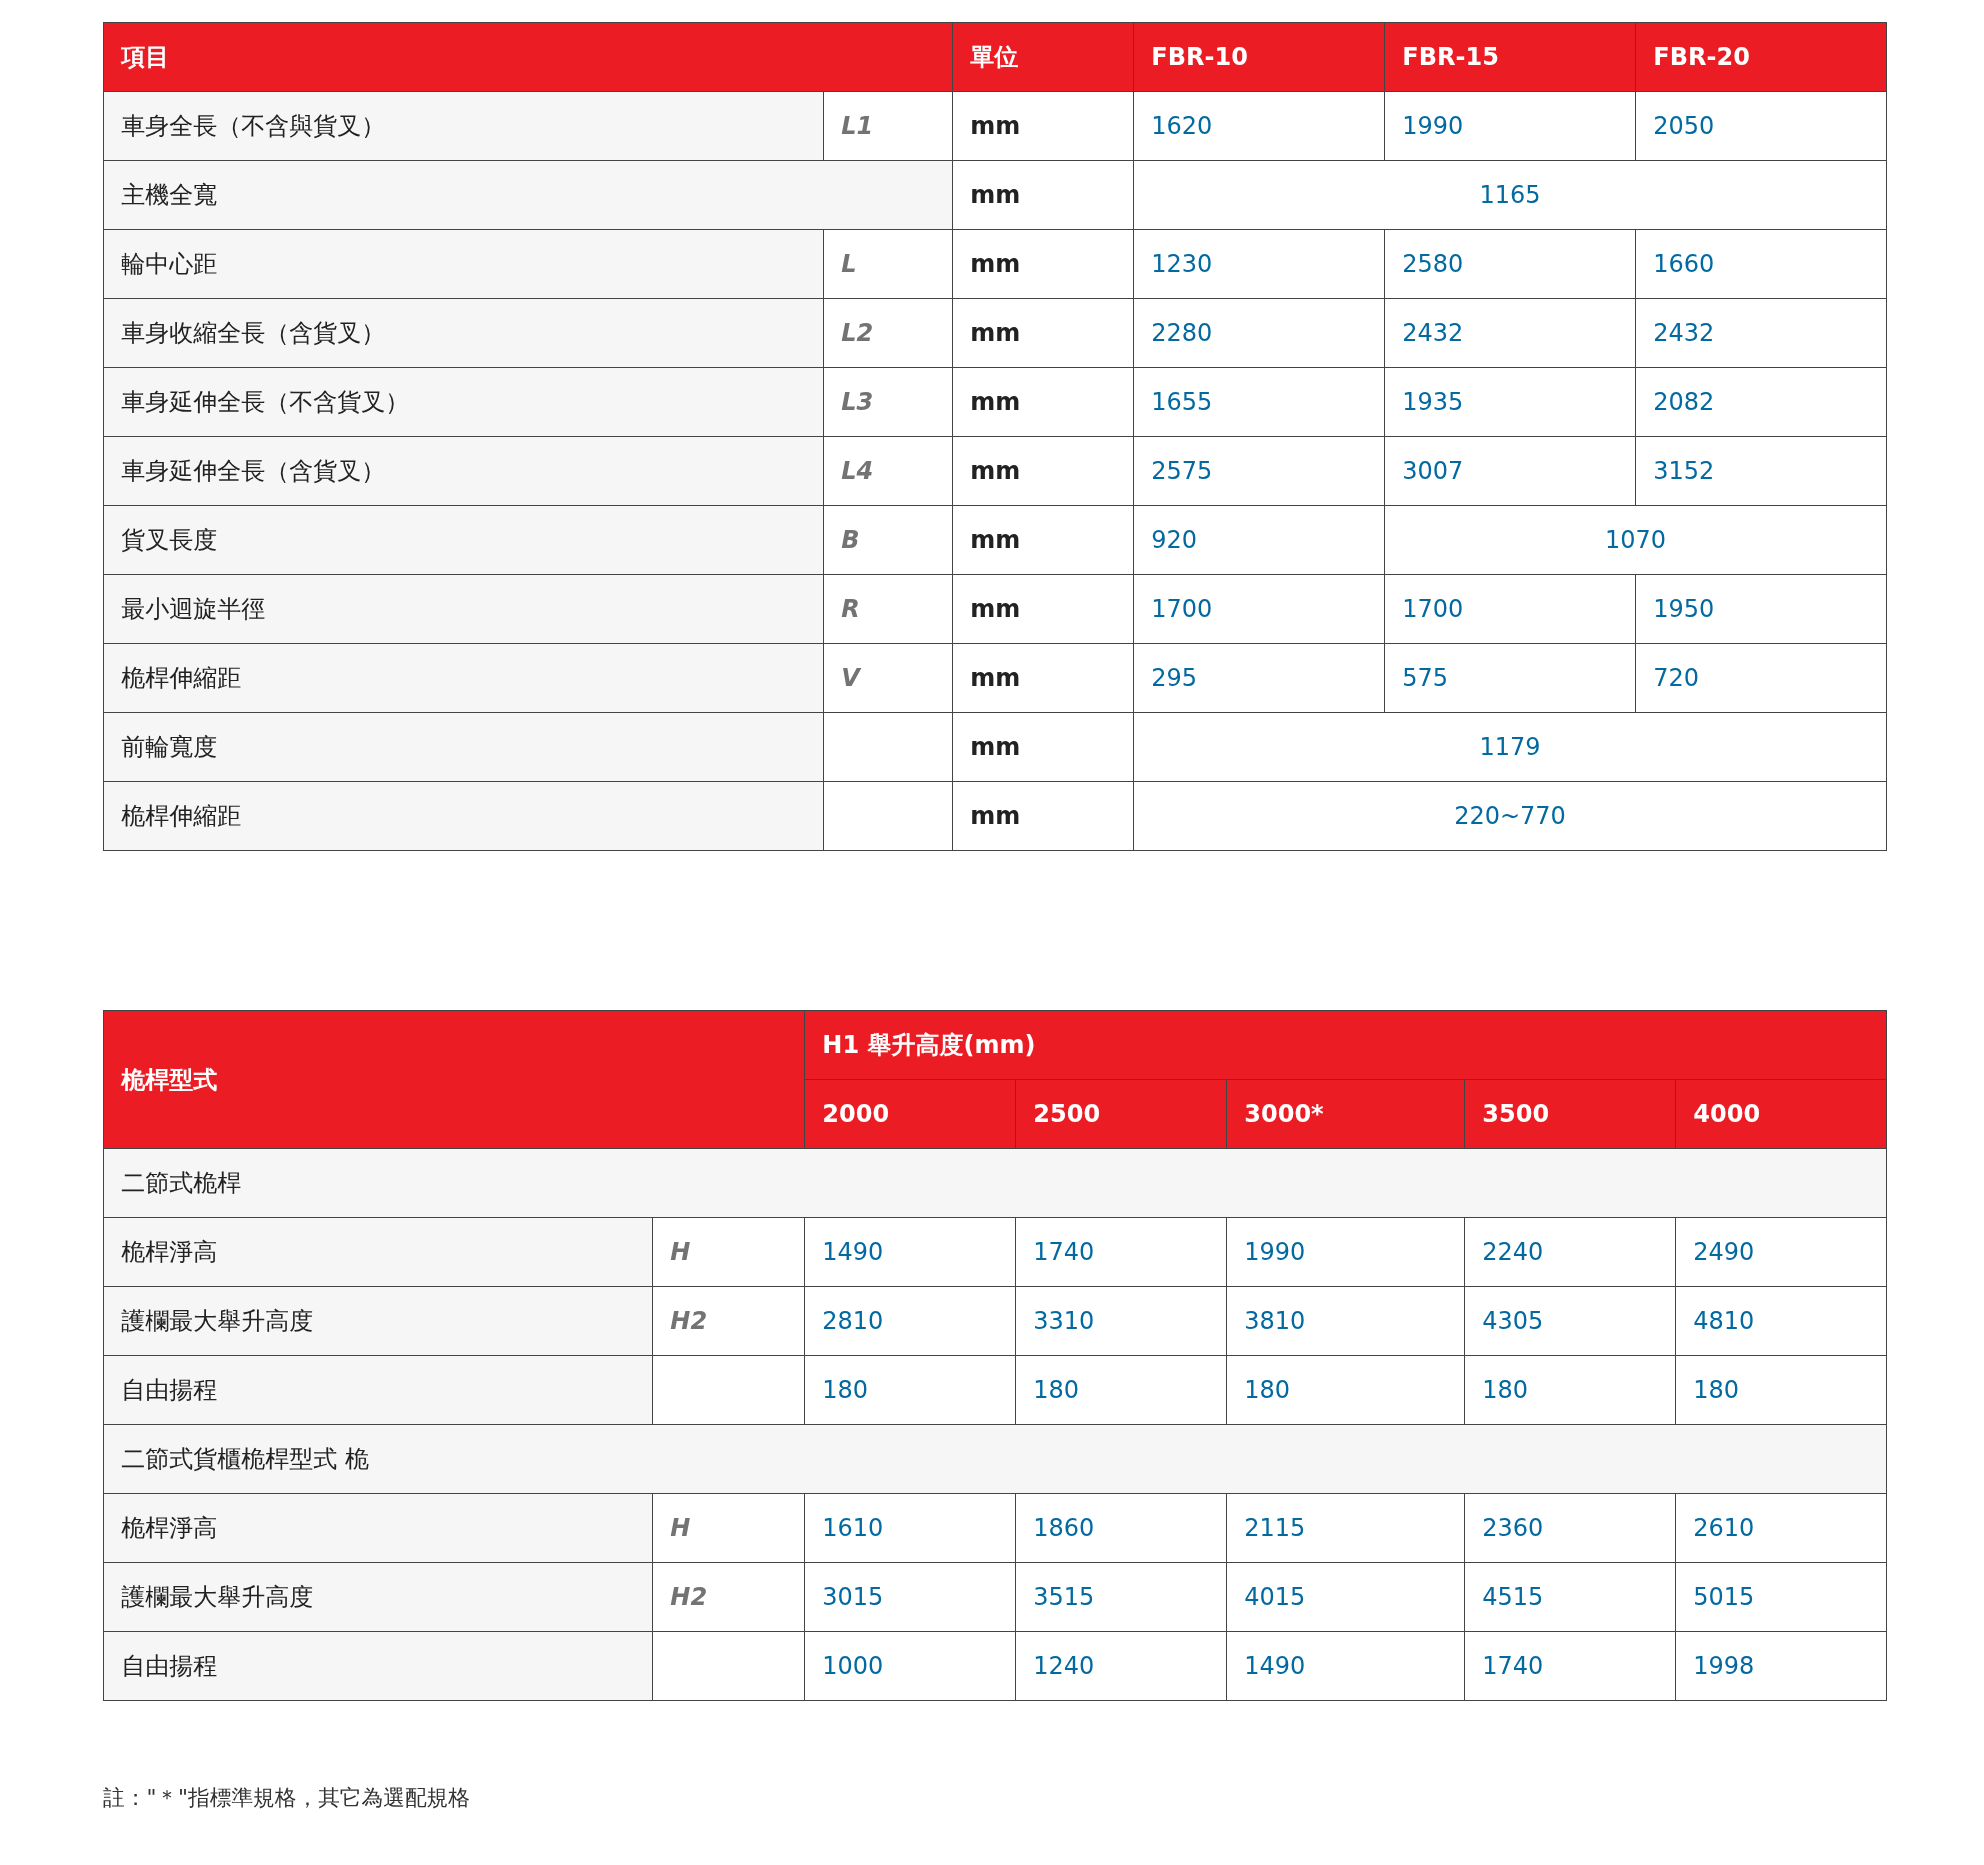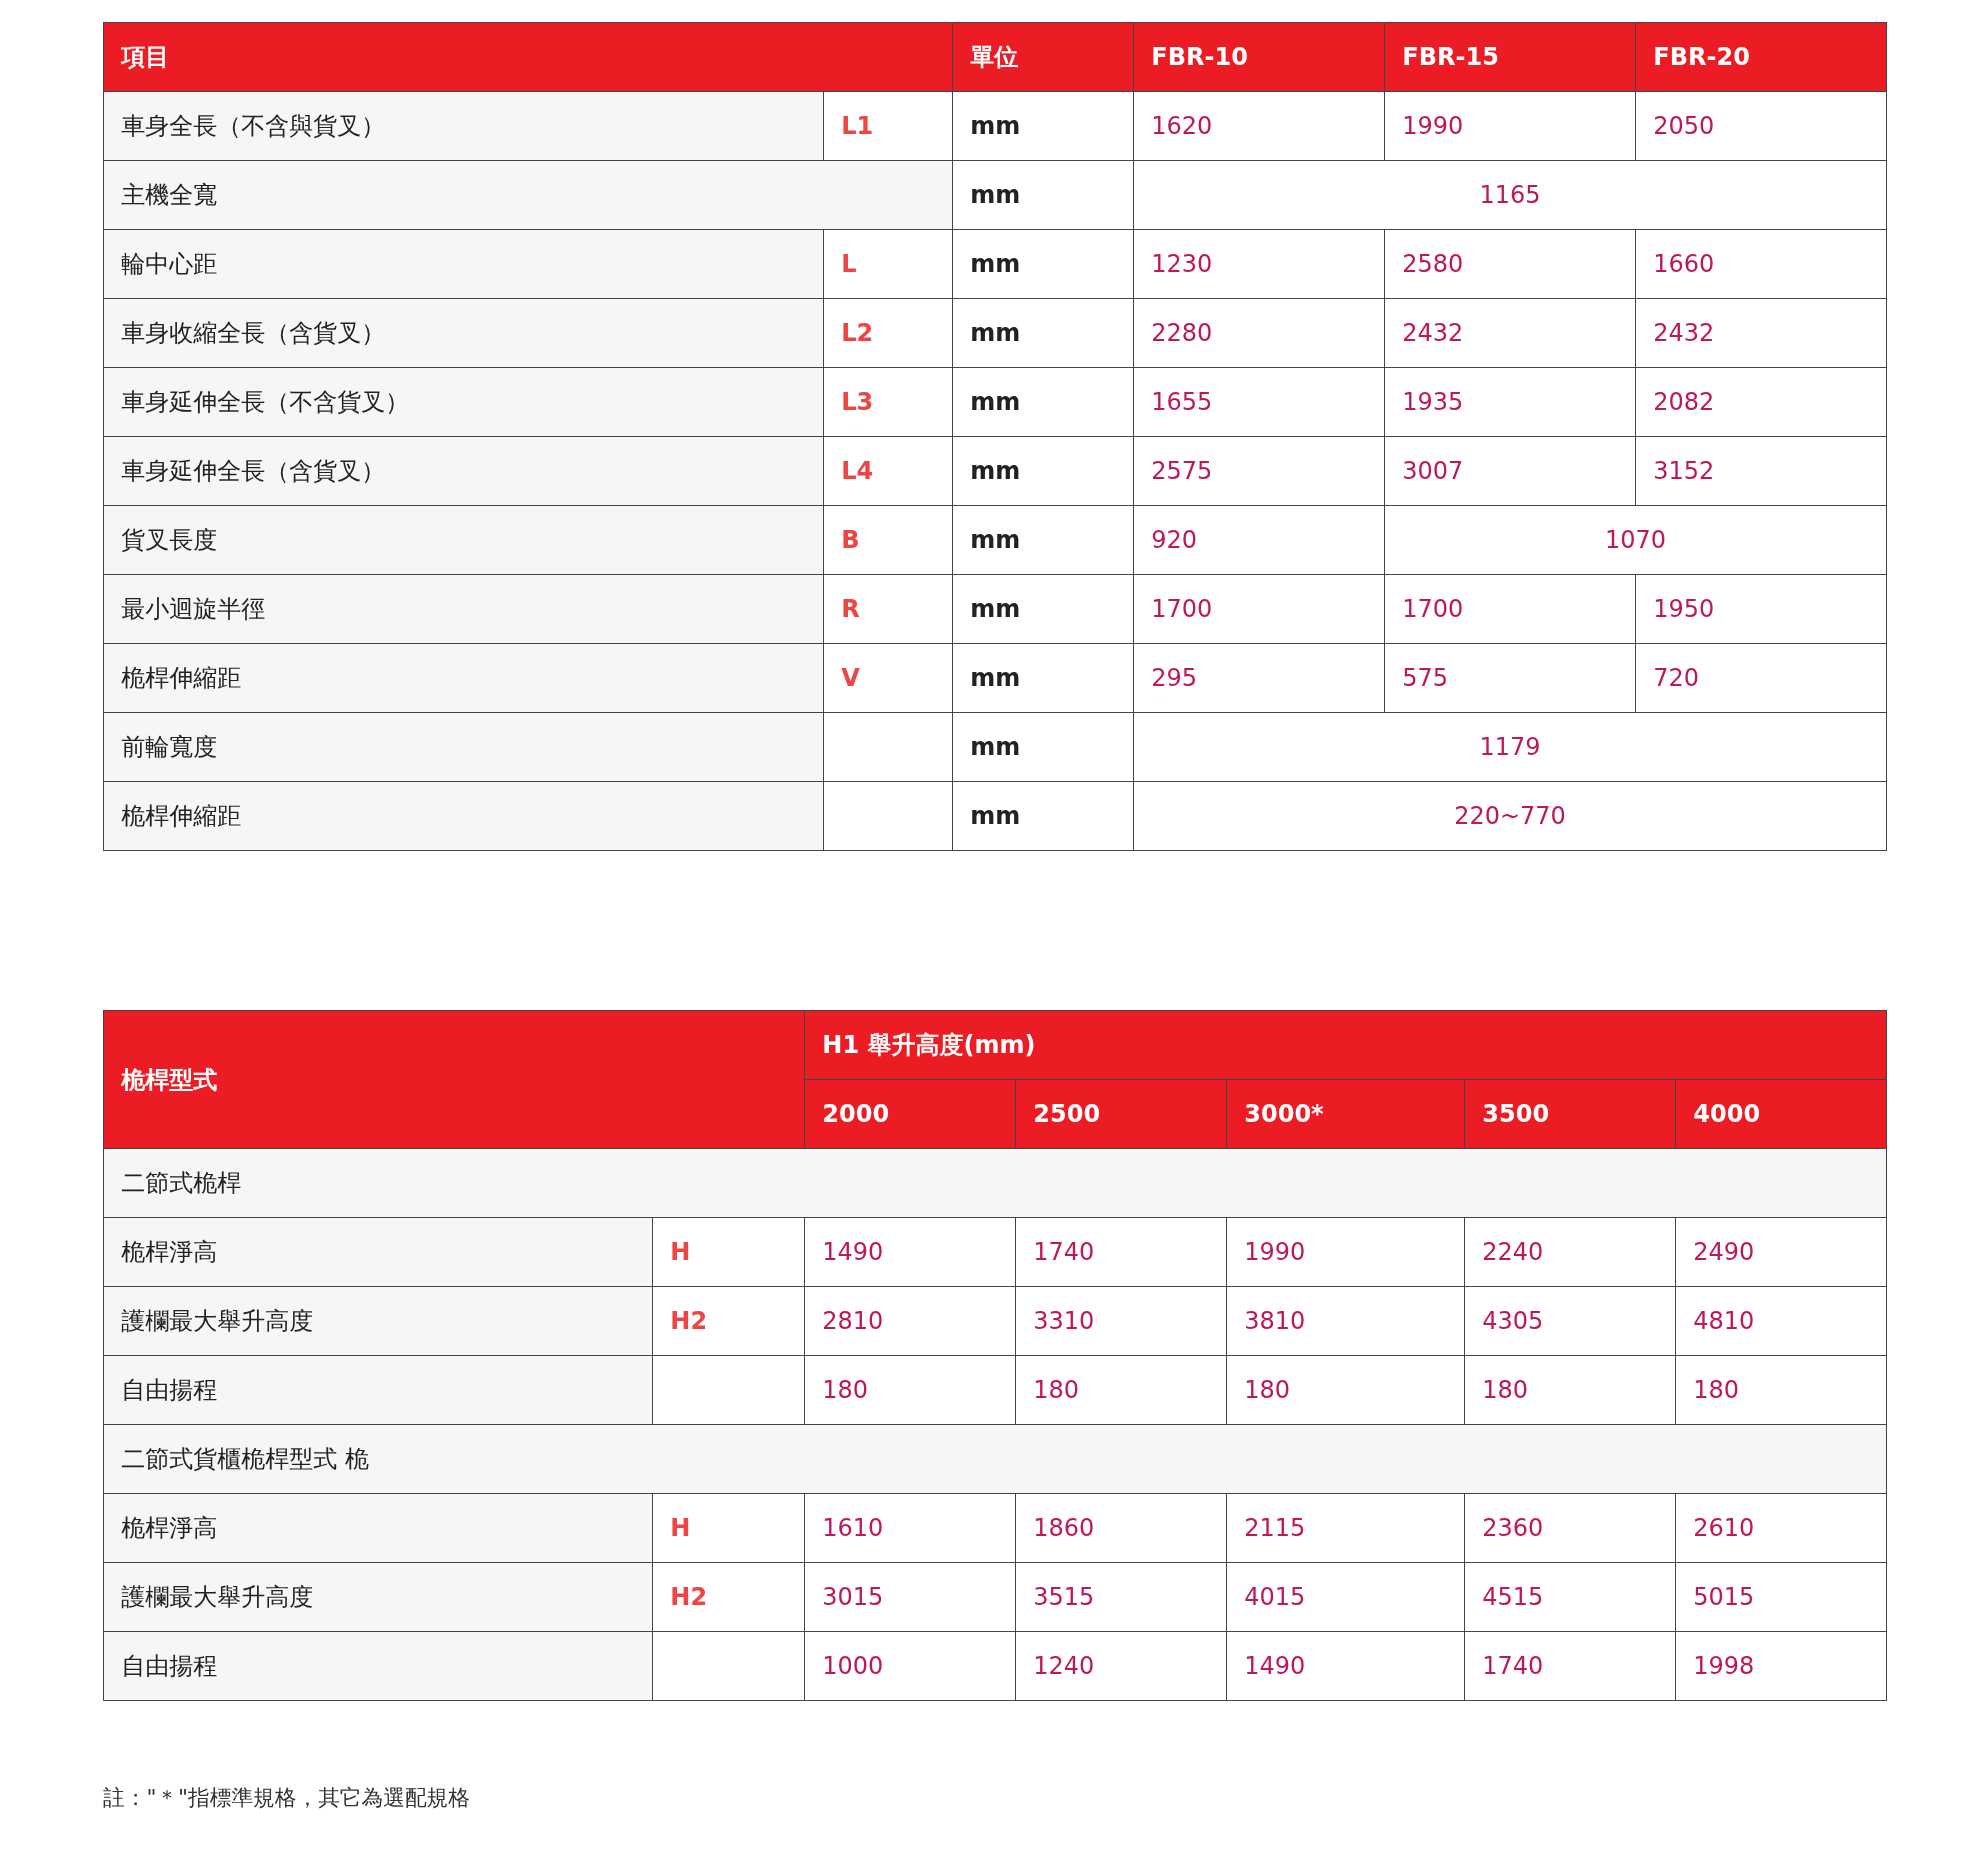--- a/index.html
+++ b/index.html
@@ -2,22 +2,22 @@
 <html style="font-size:11.6px"><head>
 <meta charset="utf-8">
 <style>
   html,body{margin:0;padding:0;background:#fff;}
   body{width:1985px;height:1866px;position:relative;font-family:"DejaVu Sans","Liberation Sans",sans-serif;color:#333;}
   table{border-collapse:collapse;position:absolute;left:103px;width:1783px;table-layout:fixed;}
   td,th{border:1.4px solid #444;height:69px;padding:0 17.3px;font-size:24px;text-align:left;vertical-align:middle;box-sizing:border-box;}
   th{background:#ec1c24;color:#fff;font-weight:bold;}
   td.lbl{background:#f6f6f6;color:#222;font-weight:500;}
   td.unit{background:#fff;color:#222;font-weight:bold;}
-  td.sym{background:#fff;color:#ef4444;font-weight:bold;}
-  td.val{background:#fff;color:#be185d;font-weight:normal;}
+  td.sym{background:#fff;color:#737373;font-weight:bold;font-style:italic;}
+  td.val{background:#fff;color:#0369a1;font-weight:normal;}
   td.center{text-align:center;margin-top:44px;}
   td.section{background:#f6f6f6;color:#222;}
   #t1{top:21.7px;padding-left:36px;}
   #t2{top:1010px;}
   .note{position:absolute;left:103px;top:1783px;font-size:21.7px;color:#333;}
 </style>
 </head>
 <body>
 
 <table id="t1">

